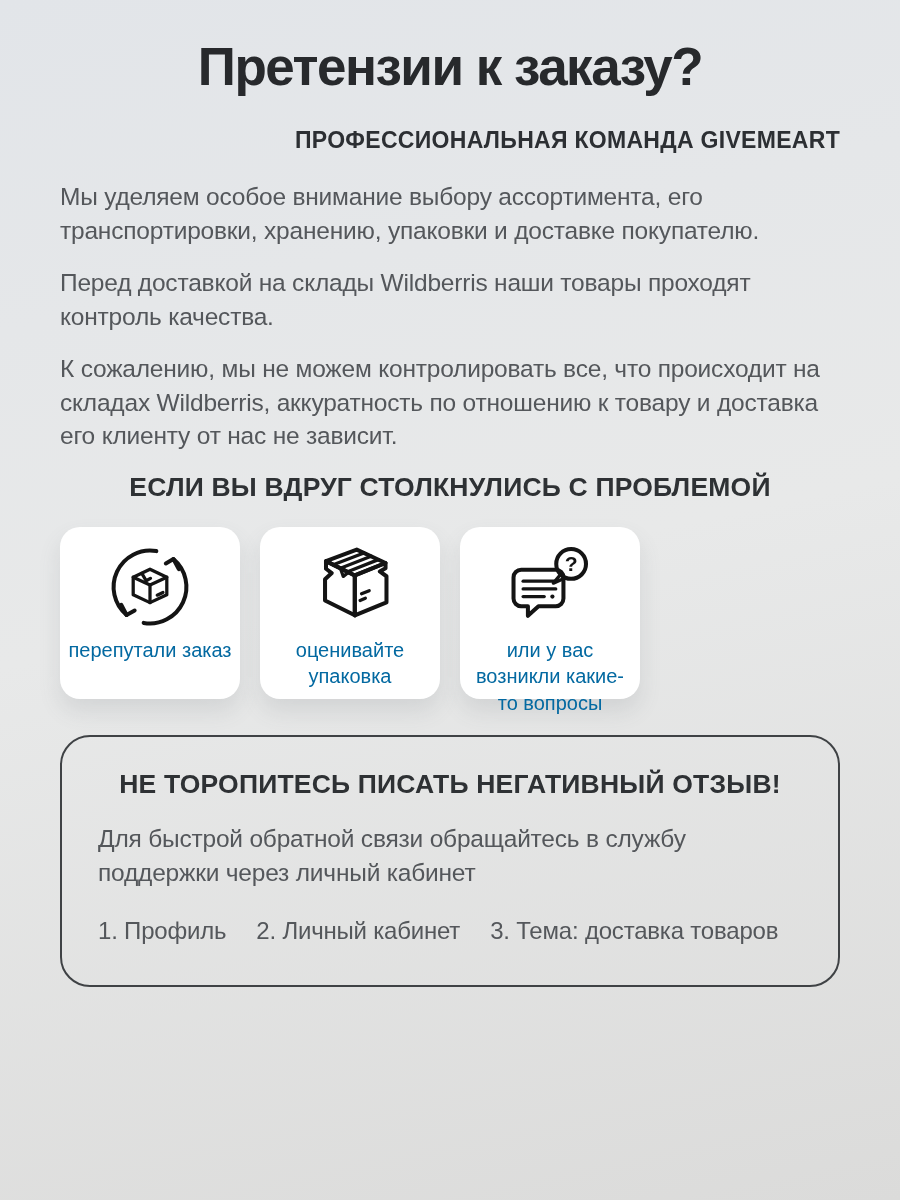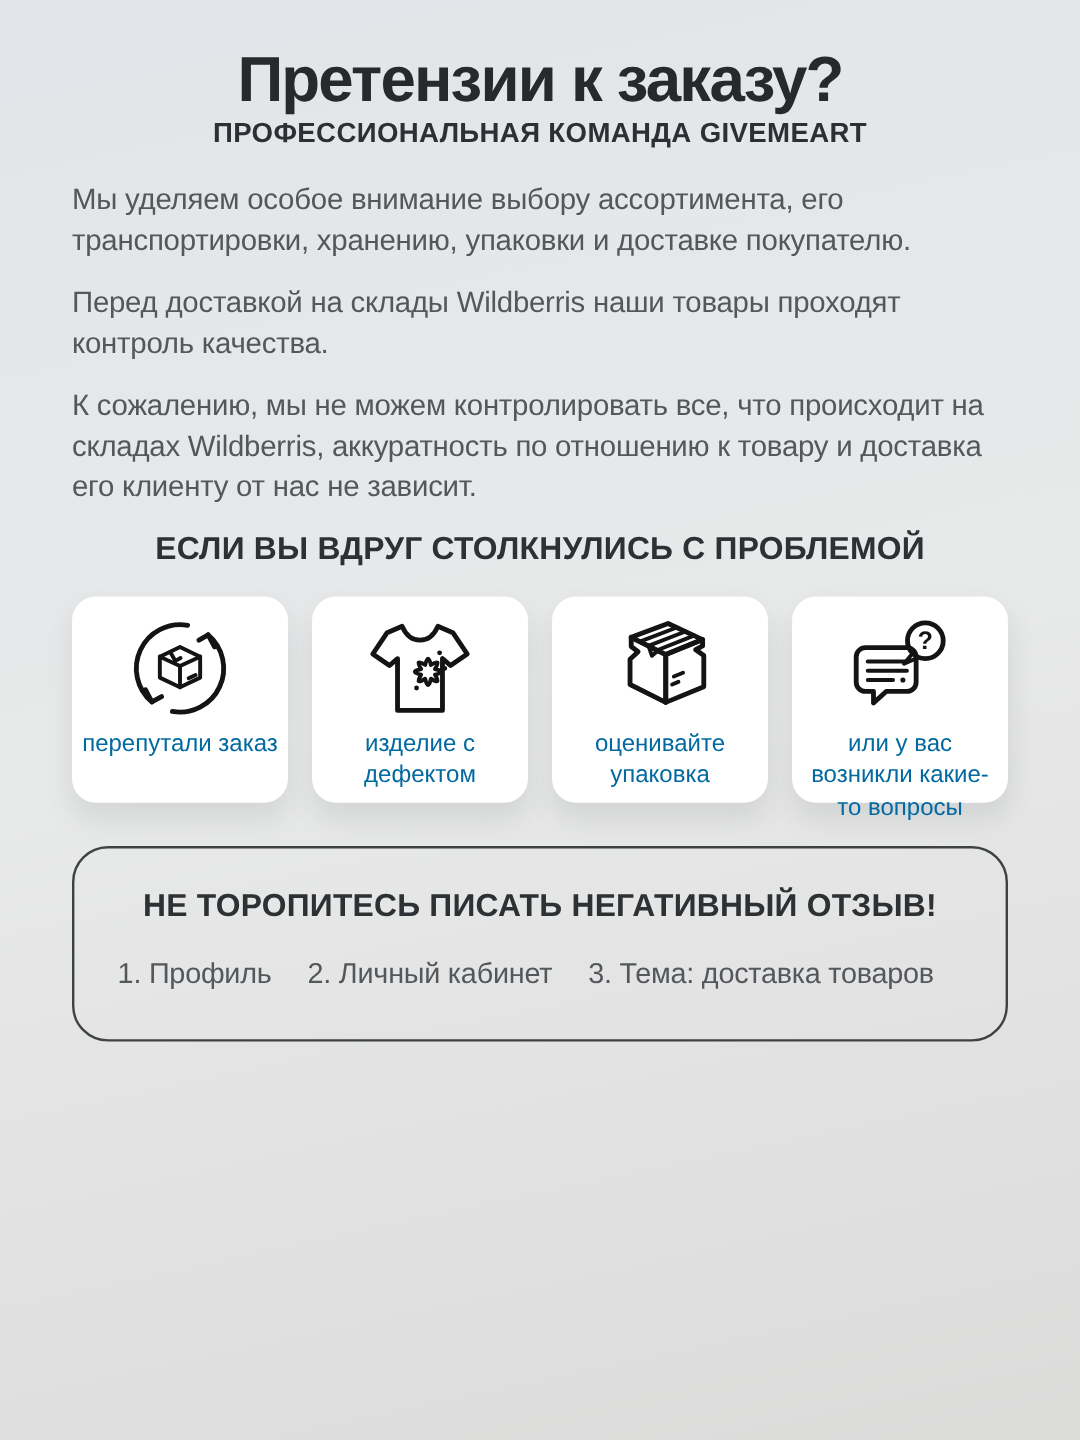--- a/index.html
+++ b/index.html
@@ -12,21 +12,22 @@
   .page { padding: 36px 60px 0 60px; }
 
   .title {
     text-align: center;
     font-size: 53px;
     font-weight: 700;
     letter-spacing: -1.5px;
     color: #27292c;
   }
   .subtitle {
-    text-align: center;
+    margin-top: 30px;
+    text-align: right;
     font-size: 23px;
     font-weight: 700;
     letter-spacing: 0.3px;
     color: #2c2f33;
   }
   .paragraphs { margin-top: 26px; }
   .paragraphs p {
     font-size: 24.5px;
     line-height: 1.37;
     color: #54575b;
@@ -159,30 +160,20 @@
         <path class="icon-stroke" d="M66.5 25.5 L74.4 20.9 L80 31.4"></path>
         <path class="icon-stroke icon-thin" d="M50 31.5 L67.5 39.8 L67.5 58 L50 66.3 L32.5 58 L32.5 39.8 Z"></path>
         <path class="icon-stroke icon-thin" d="M32.5 39.8 L50 48 L67.5 39.8"></path>
         <path class="icon-stroke icon-thin" d="M50 48 L50 66.3"></path>
         <path class="icon-stroke icon-thin" d="M41.5 35.8 L46 43.5 L50.5 41"></path>
         <path class="icon-stroke icon-thin" d="M57.5 58.5 L63.5 55.7"></path>
       </svg>
       <div class="card-label">перепутали заказ</div>
     </div>
 
-    <div class="card">
-      <svg viewBox="0 0 100 100">
-        <path class="icon-stroke" d="M34.5 13.5 C38 21.5 43.5 25.5 50 25.5 C56.5 25.5 62 21.5 65.5 13.5 L78.5 19 L91 37.5 L76.5 47.5 L69.5 41.5 L69.5 86.5 L30.5 86.5 L30.5 41.5 L23.5 47.5 L9 37.5 L21.5 19 Z"></path>
-        <path class="icon-stroke icon-thin" d="M63 55.5 Q69 65 59.5 59 Q57 70 54.5 59 Q45 65 51 55.5 Q40 53 51 50.5 Q45 41 54.5 47 Q57 36 59.5 47 Q69 41 63 50.5 Q74 53 63 55.5 Z"></path>
-        <circle class="icon-fill" cx="67" cy="36.5" r="2.1"></circle>
-        <circle class="icon-fill" cx="71.5" cy="50" r="2.1"></circle>
-        <circle class="icon-fill" cx="47" cy="67" r="2.1"></circle>
-      </svg>
-      <div class="card-label">изделие с дефектом</div>
-    </div>
 
     <div class="card">
       <svg viewBox="0 0 100 100">
         <path class="icon-stroke" d="M25 23 L57 11 L87 25 L55 38 Z"></path>
         <path class="icon-stroke icon-thin" d="M64.5 14.5 L32.5 26.8"></path>
         <path class="icon-stroke icon-thin" d="M72 18 L40 30.5"></path>
         <path class="icon-stroke icon-thin" d="M79.5 21.5 L47.5 34.2"></path>
         <path class="icon-stroke" d="M25 23 L25 31 L31 35.5 L24 42 L24 64 L55 79.5 L55 38 Z"></path>
         <path class="icon-stroke" d="M55 38 L87 25 L87 30.5 L81 33.8 L88 38.8 L88 66 L55 79.5 Z"></path>
         <path class="icon-stroke icon-thin" d="M40 30.5 L43 39 L48.5 34.5"></path>
@@ -203,20 +194,21 @@
         <path class="icon-stroke icon-thin" d="M60.5 37.5 L53.5 46 L64.5 41.2"></path>
         <text x="72" y="33.5" text-anchor="middle" font-size="22" font-weight="700" fill="#141414" font-family="Liberation Sans, sans-serif">?</text>
       </svg>
       <div class="card-label">или у вас возникли какие-то вопросы</div>
     </div>
 
   </div>
 
   <div class="notice">
     <h3 class="notice-heading">НЕ ТОРОПИТЕСЬ ПИСАТЬ НЕГАТИВНЫЙ ОТЗЫВ!</h3>
+    <p class="notice-body">Для быстрой обратной связи обращайтесь в службу поддержки через личный кабинет</p>
     <div class="steps">
       <span>1.  Профиль</span>
       <span>2.  Личный кабинет</span>
       <span>3.  Тема: доставка товаров</span>
     </div>
   </div>
 
 </div>
 
 </body></html>

